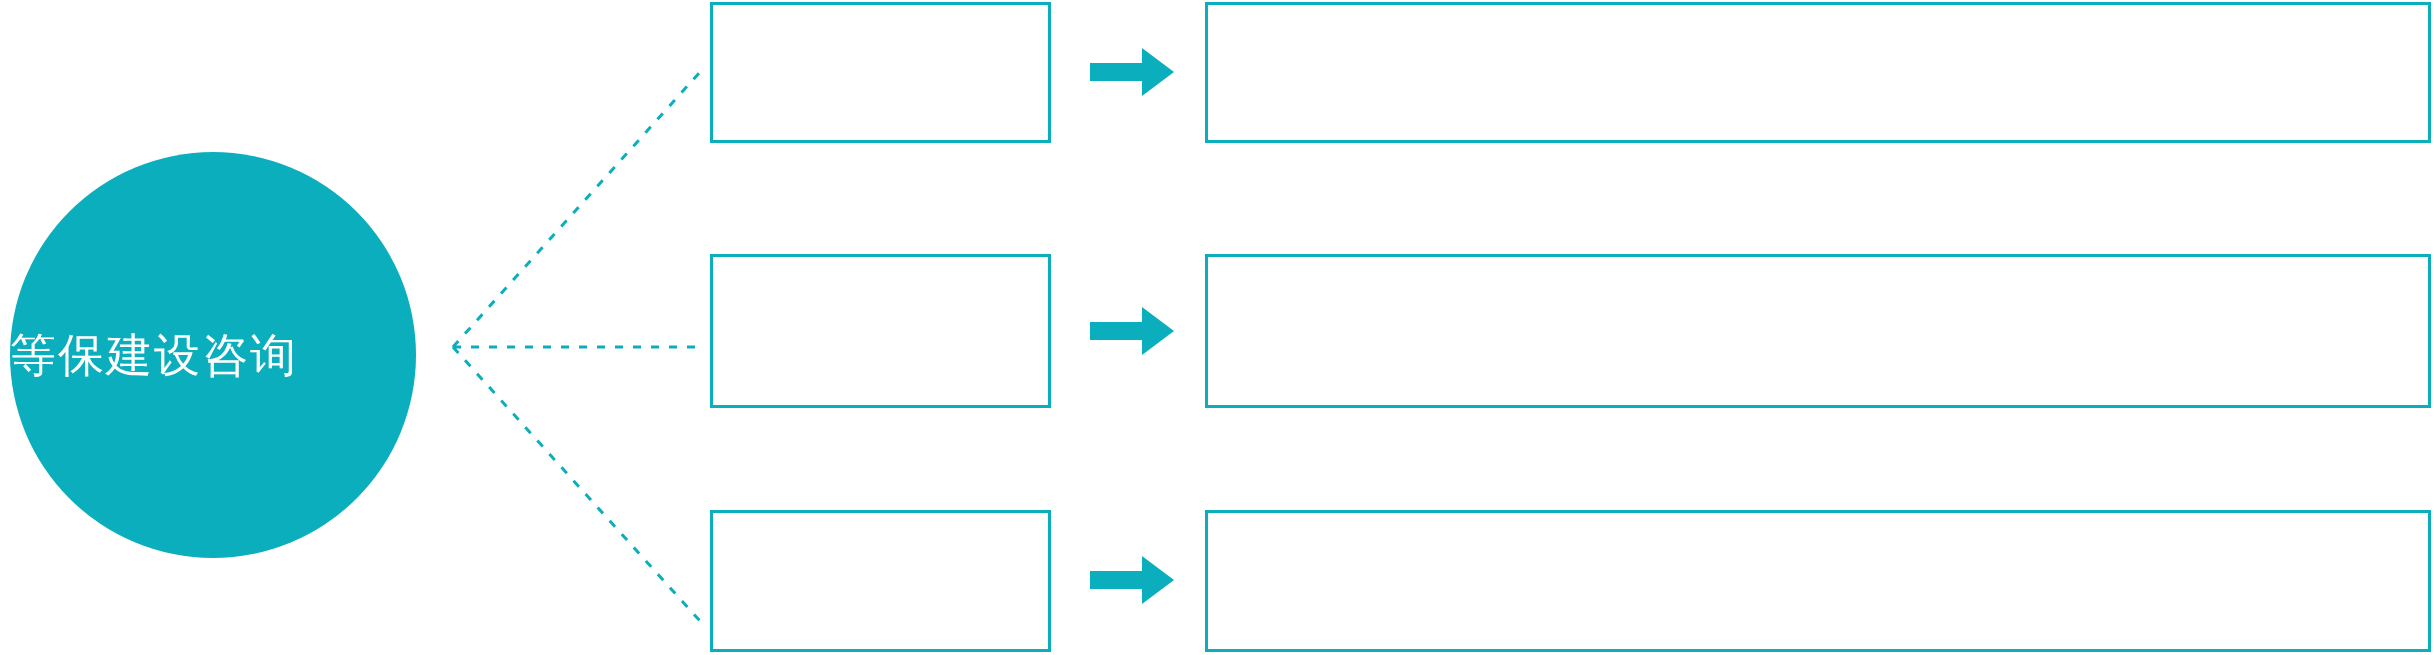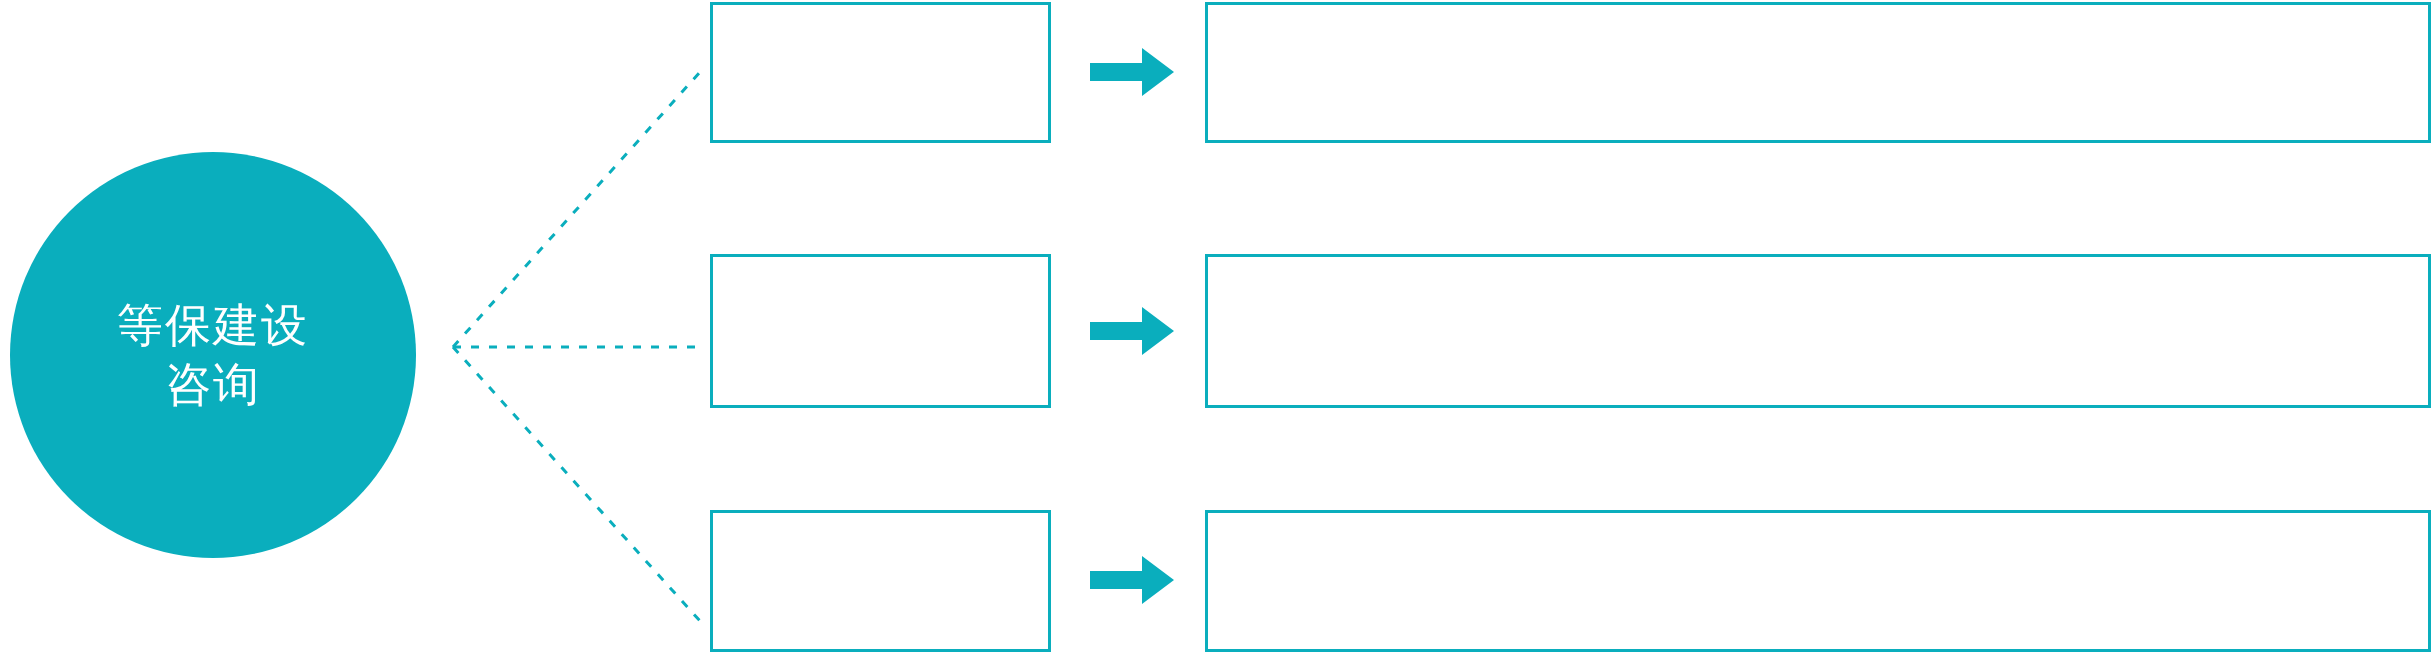--- a/index.html
+++ b/index.html
@@ -23,23 +23,23 @@
   
   .hub-circle {
     position: absolute;
     left: 10px;
     top: 152px;
     width: 406px;
     height: 406px;
     border-radius: 50%;
     background: var(--accent, #0aaebd);
     display: flex;
-    flex-direction: column;
+    flex-direction: row;
     align-items: center;
-    justify-content: center;
+    justify-content: flex-start;
     box-sizing: border-box;
   }
   .hub-label {
     color: #ffffff;
     font-size: 46px;
     line-height: 1.28;
     letter-spacing: 2px;
     text-align: center;
     font-weight: 400;
     white-space: nowrap;

